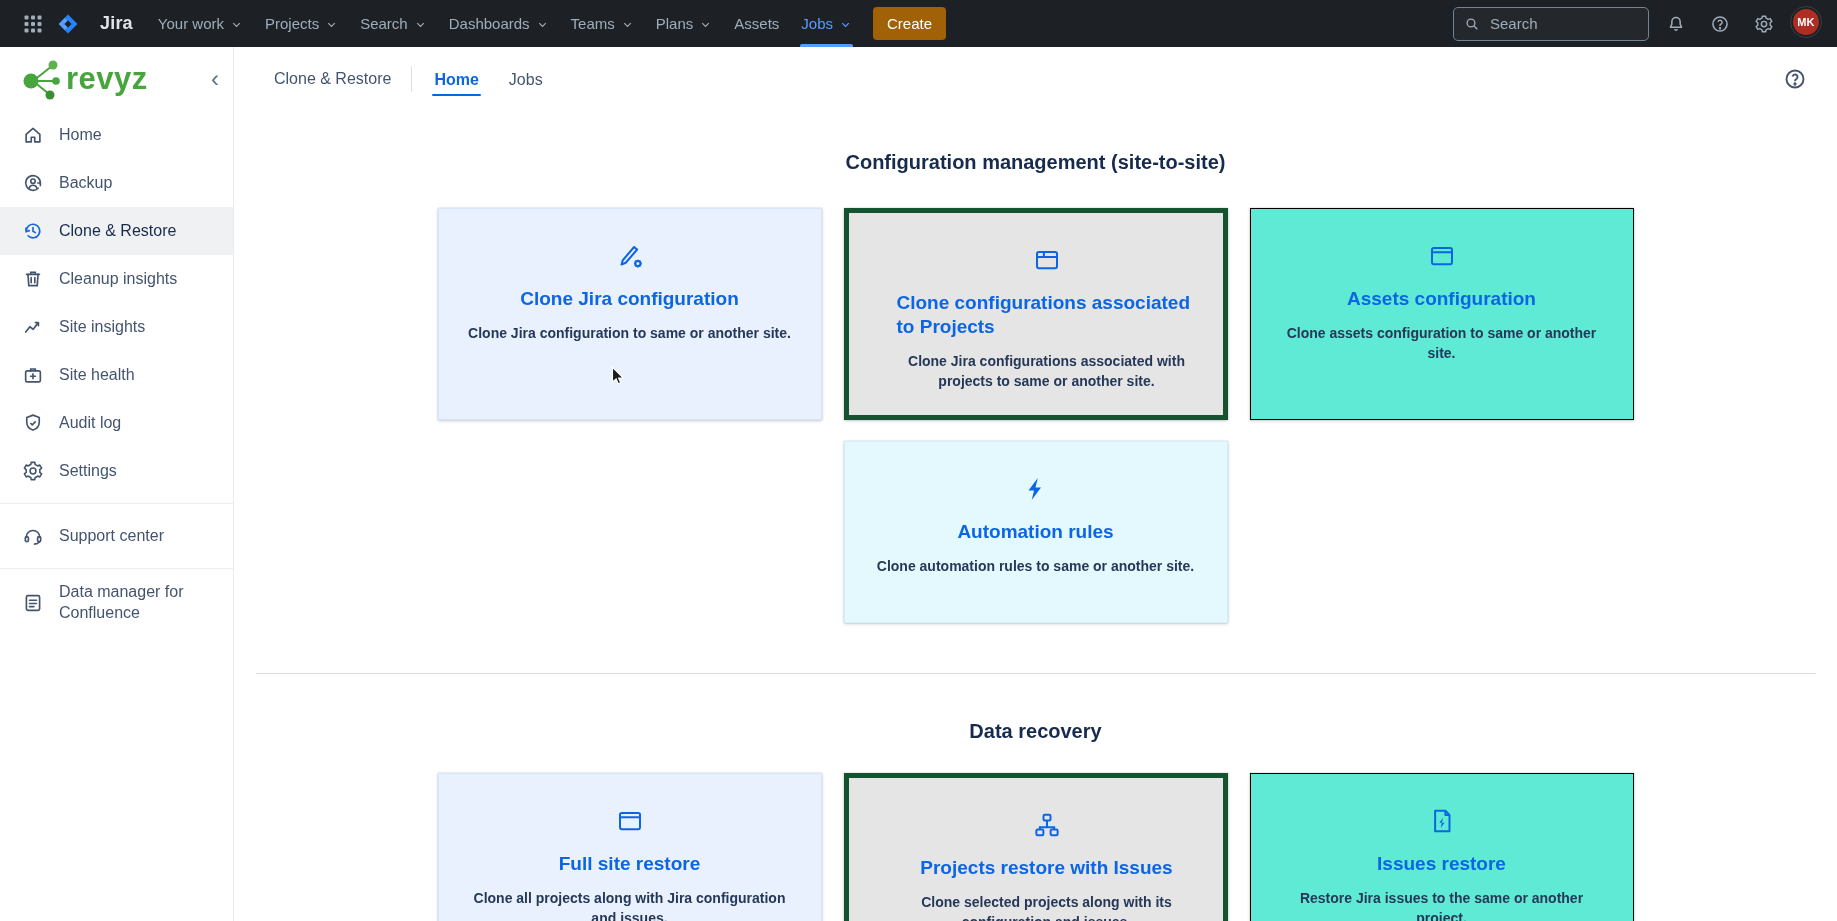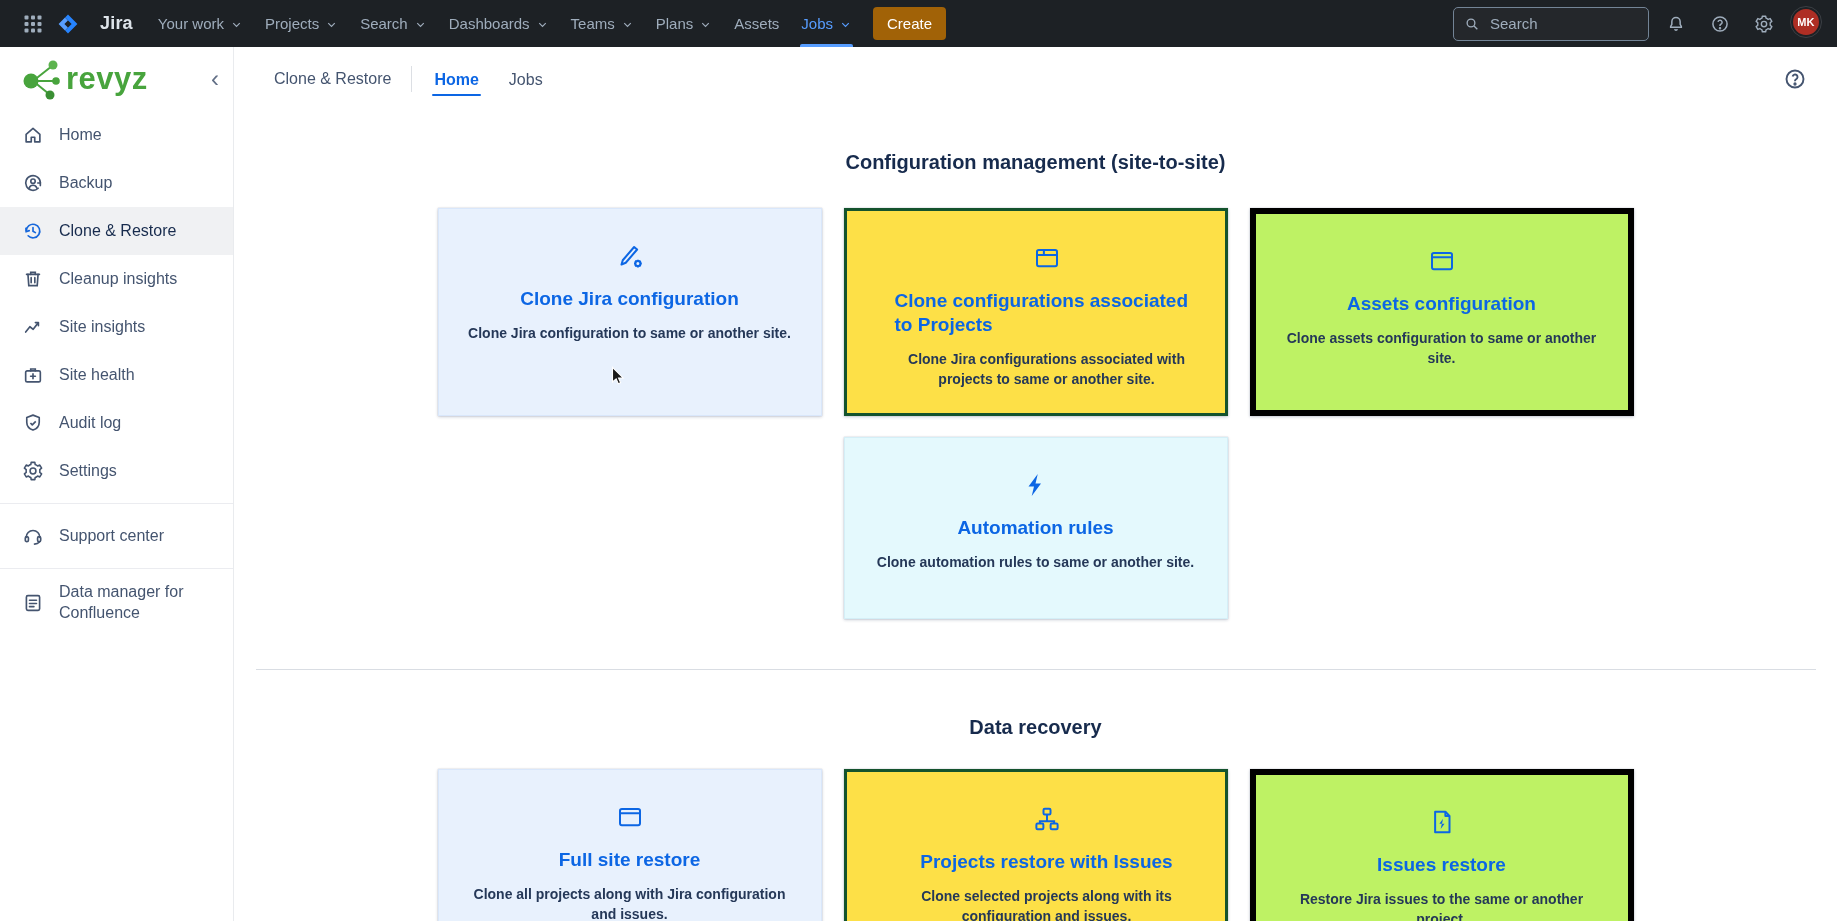--- a/index.html
+++ b/index.html
@@ -95,22 +95,22 @@
 
   .content { width:1196px; margin:0 auto; padding-top:26px; }
   .section-title { text-align:center; font-size:20px; font-weight:700; color:#172b4d; margin:14px 0 34px; }
   .card-grid { display:grid; grid-template-columns:repeat(3,1fr); column-gap:22px; row-gap:21px; }
   .card {
     position:relative; min-height:182px; border-radius:0; padding:32px 26px 24px;
     text-align:center; cursor:pointer;
     box-shadow:0 1px 3px rgba(23,43,77,.22), 0 0 1px rgba(23,43,77,.25);
   }
   .card.blue  { background:#e8f1fd; border:1px solid #d9e7fb; }
-  .card.white { background:#fde047; border:3px solid #14532d;padding-left:48px; }
-  .card.beige { background:#bef264; border:6px solid #000000; }
+  .card.white { background:#e5e5e5; border:5px solid #14532d;padding-left:48px; }
+  .card.beige { background:#5eead4; border:1px solid #000000; }
   .card.cyan  { background:#e4f9fd; border:1px solid #d4eff7; }
   .card .cic { color:#0c66e4; display:flex; justify-content:center; margin-bottom:16px; }
   .card h3 { margin:0 0 12px; font-size:19px; font-weight:700; color:#0c66e4; line-height:1.25; }
   .card h3.left { text-align:left; }
   .card p { margin:0; font-size:14px; color:#253858; line-height:1.45;font-weight:bold; }
   .col2 { grid-column:2; }
   .wide-divider { border:none; border-top:1px solid #d9dde3; width:1560px; margin:50px 0 0 -182px; }
   .section-title.second { margin:46px 0 30px; }
   .cursor-overlay { position:absolute; left:168px; top:156px; pointer-events:none; }
 </style>

